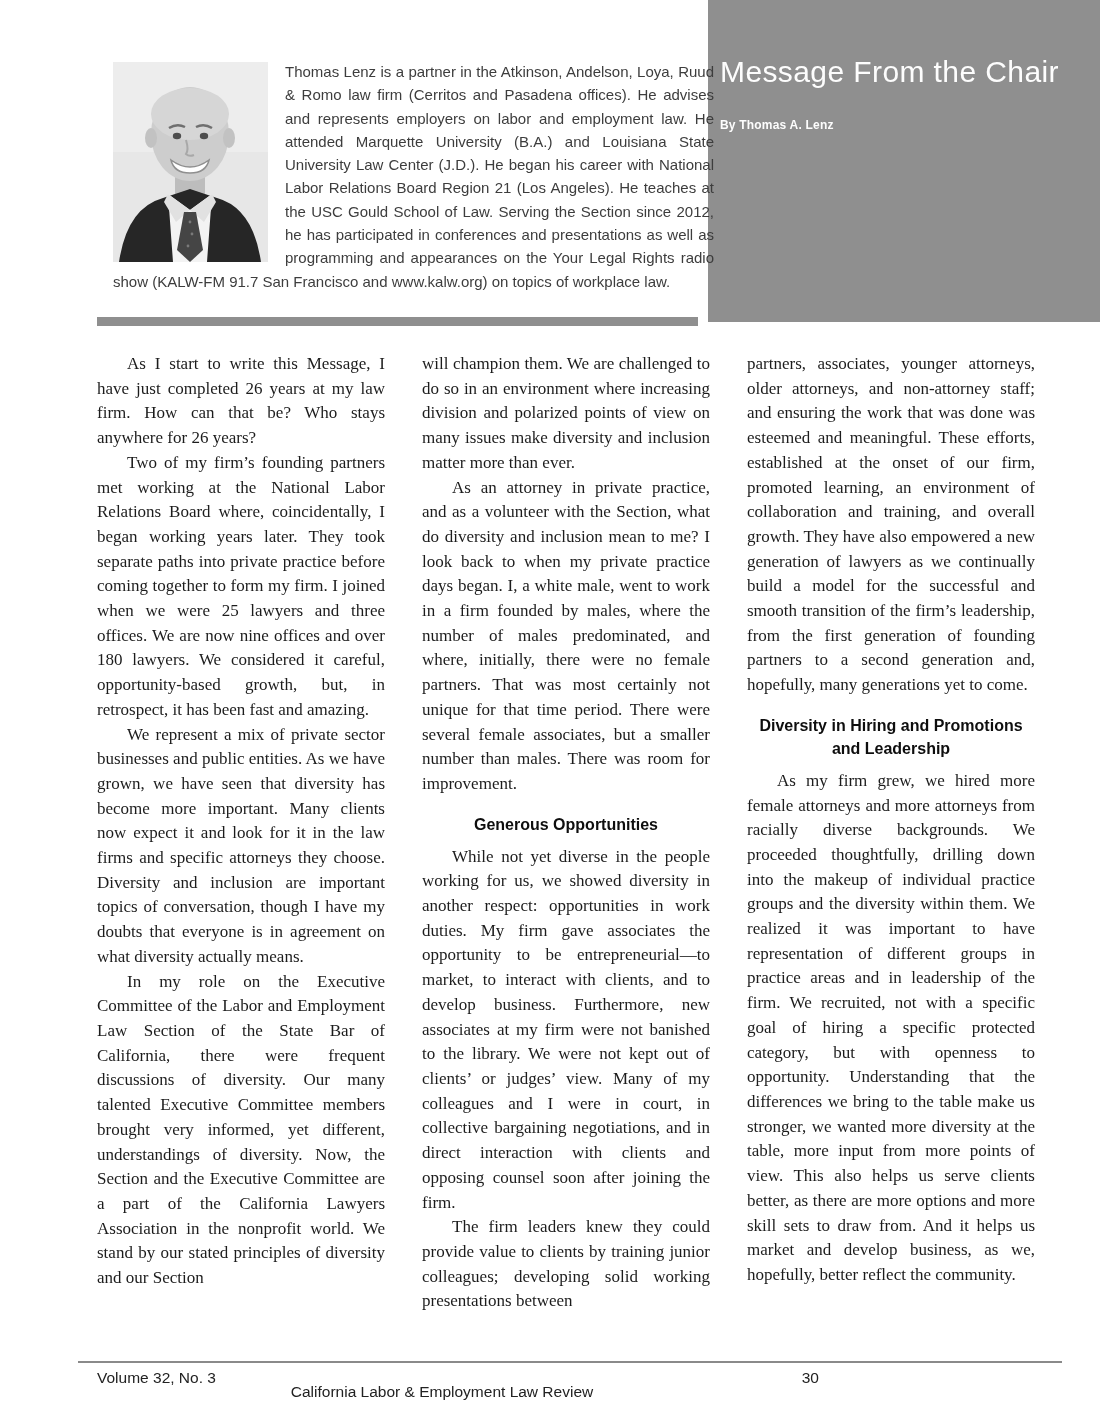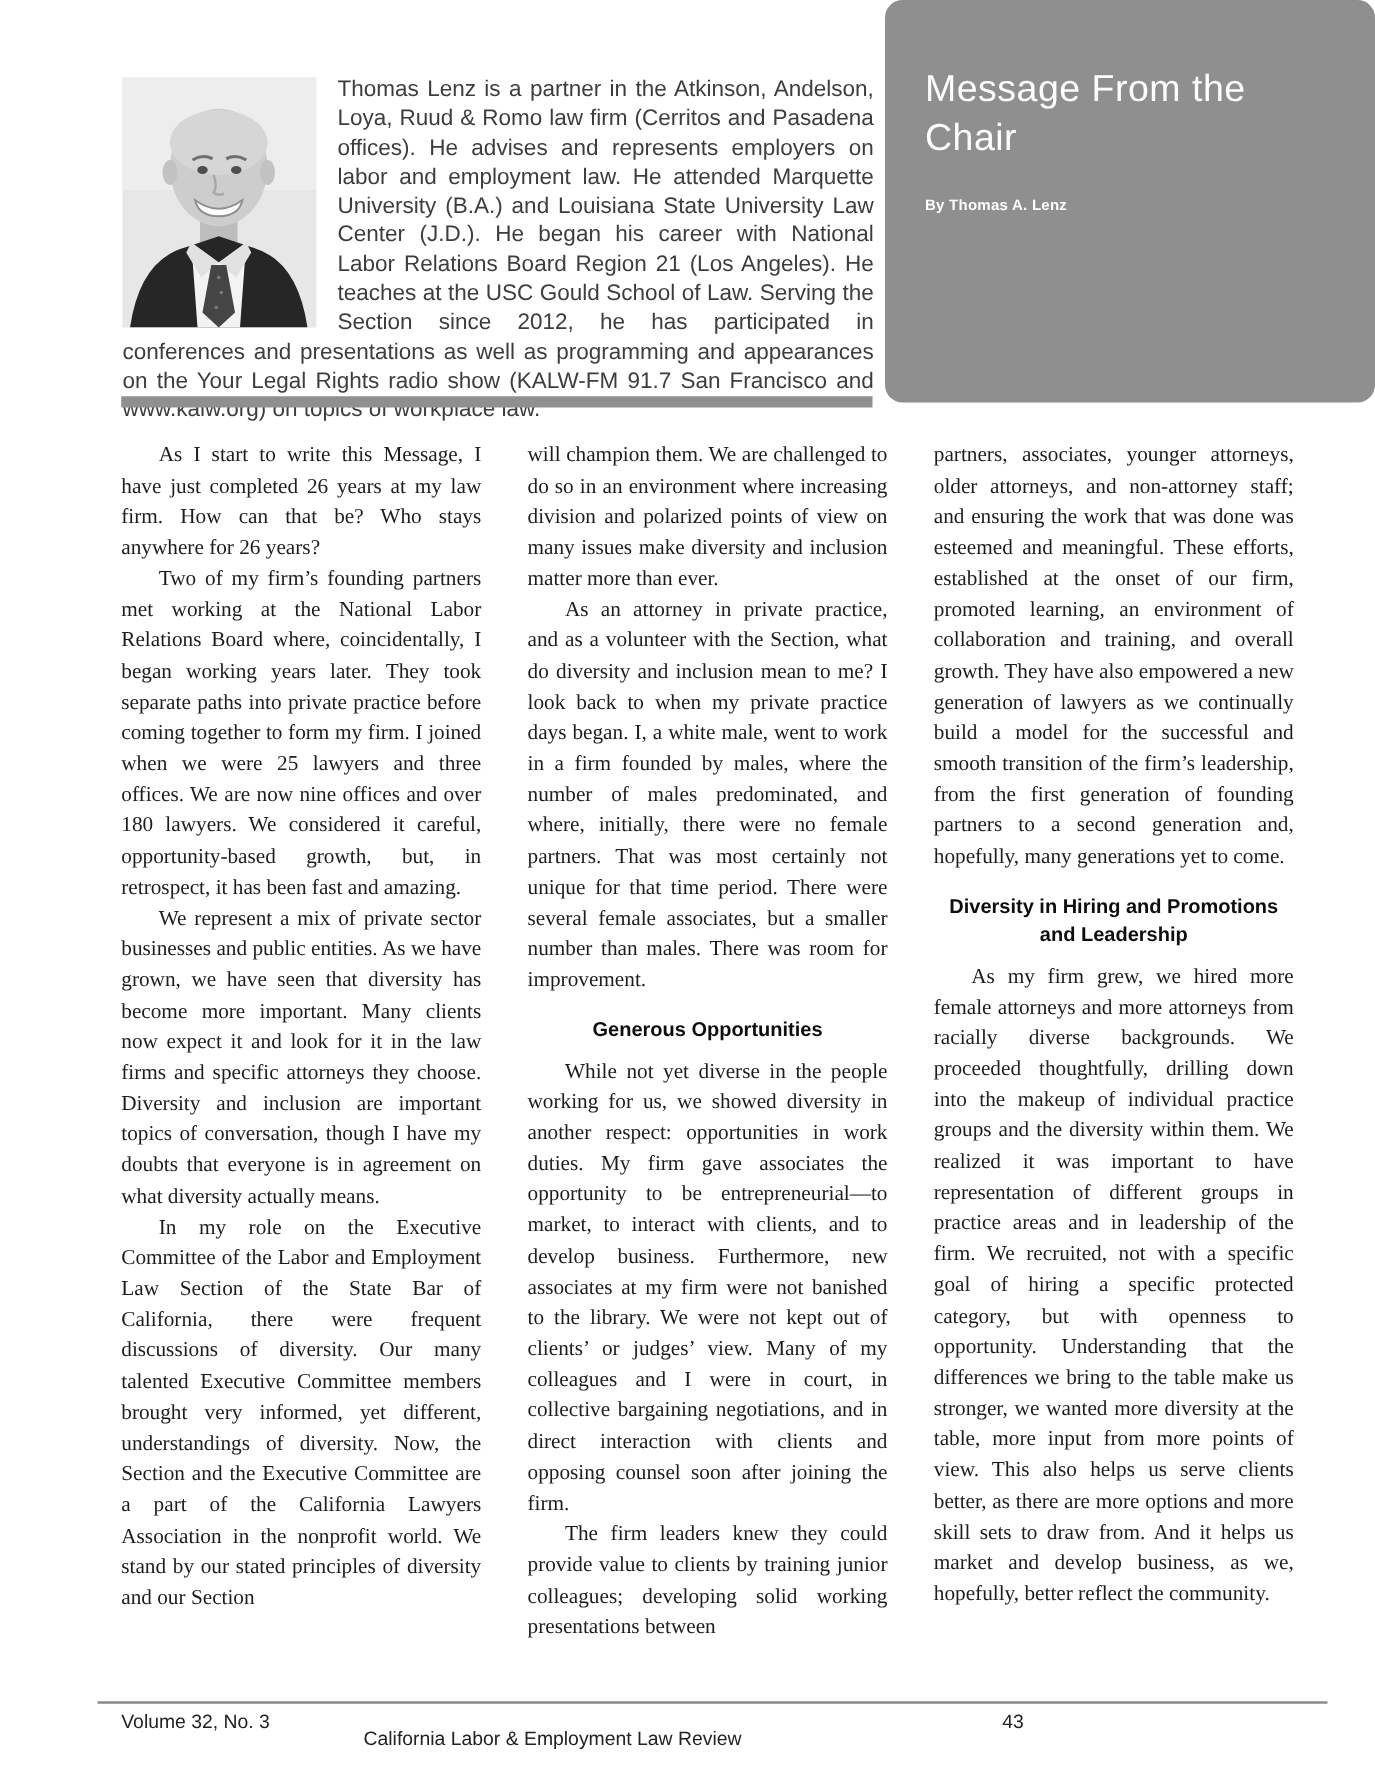--- a/index.html
+++ b/index.html
@@ -12,22 +12,21 @@
     font-family: "Liberation Serif", serif;
     overflow: hidden;
   }
 
   
   .masthead {
     position: absolute;
     left: 708px; top: 0;
     width: 392px; height: 322px;
     background: #8f8f8f;
-    padding: 52px 28px 0 32px;
-    border-radius: 14px;
+    padding: 52px 28px 0 12px;
   }
   .masthead h1 {
     margin: 0;
     font-family: "Liberation Sans", sans-serif;
     font-weight: 300;
     font-size: 30px;
     line-height: 39px;
     letter-spacing: 0.4px;
     color: #fdfdfd;
   }
@@ -36,24 +35,24 @@
     font-family: "Liberation Sans", sans-serif;
     font-weight: 700;
     font-size: 12px;
     letter-spacing: 0.2px;
     color: #fdfdfd;
   }
 
   
   .bio {
     position: absolute;
-    left: 98px; top: 60px;
+    left: 113px; top: 60px;
     width: 601px;
     font-family: "Liberation Sans", sans-serif;
-    font-size: 18px;
+    font-size: 15px;
     line-height: 23.3px;
     color: #3d3d3d;
     text-align: justify;
   }
   .photo {
     float: left;
     width: 155px; height: 200px;
     margin: 2px 17px 6px 0;
     background: #e7e7e7;
   }
@@ -170,16 +169,16 @@
       <p class="cont">partners, associates, younger attorneys, older attorneys, and non-attorney staff; and ensuring the work that was done was esteemed and meaningful. These efforts, established at the onset of our firm, promoted learning, an environment of collaboration and training, and overall growth. They have also empowered a new generation of lawyers as we continually build a model for the successful and smooth transition of the firm’s leadership, from the first generation of founding partners to a second generation and, hopefully, many generations yet to come.</p>
       <h2>Diversity in Hiring and Promotions and Leadership</h2>
       <p>As my firm grew, we hired more female attorneys and more attorneys from racially diverse backgrounds. We proceeded thoughtfully, drilling down into the makeup of individual practice groups and the diversity within them. We realized it was important to have representation of different groups in practice areas and in leadership of the firm. We recruited, not with a specific goal of hiring a specific protected category, but with openness to opportunity. Understanding that the differences we bring to the table make us stronger, we wanted more diversity at the table, more input from more points of view. This also helps us serve clients better, as there are more options and more skill sets to draw from. And it helps us market and develop business, as we, hopefully, better reflect the community.</p>
     </div>
   </div>
 
   <div class="footer-rule"></div>
   <div class="footer">
     <span class="vol">Volume 32, No. 3</span>
     <span class="journal">California Labor &amp; Employment Law Review</span>
-    <span class="pageno">43</span>
+    <span class="pageno">30</span>
   </div>
 
 </div>
 
 </body></html>

